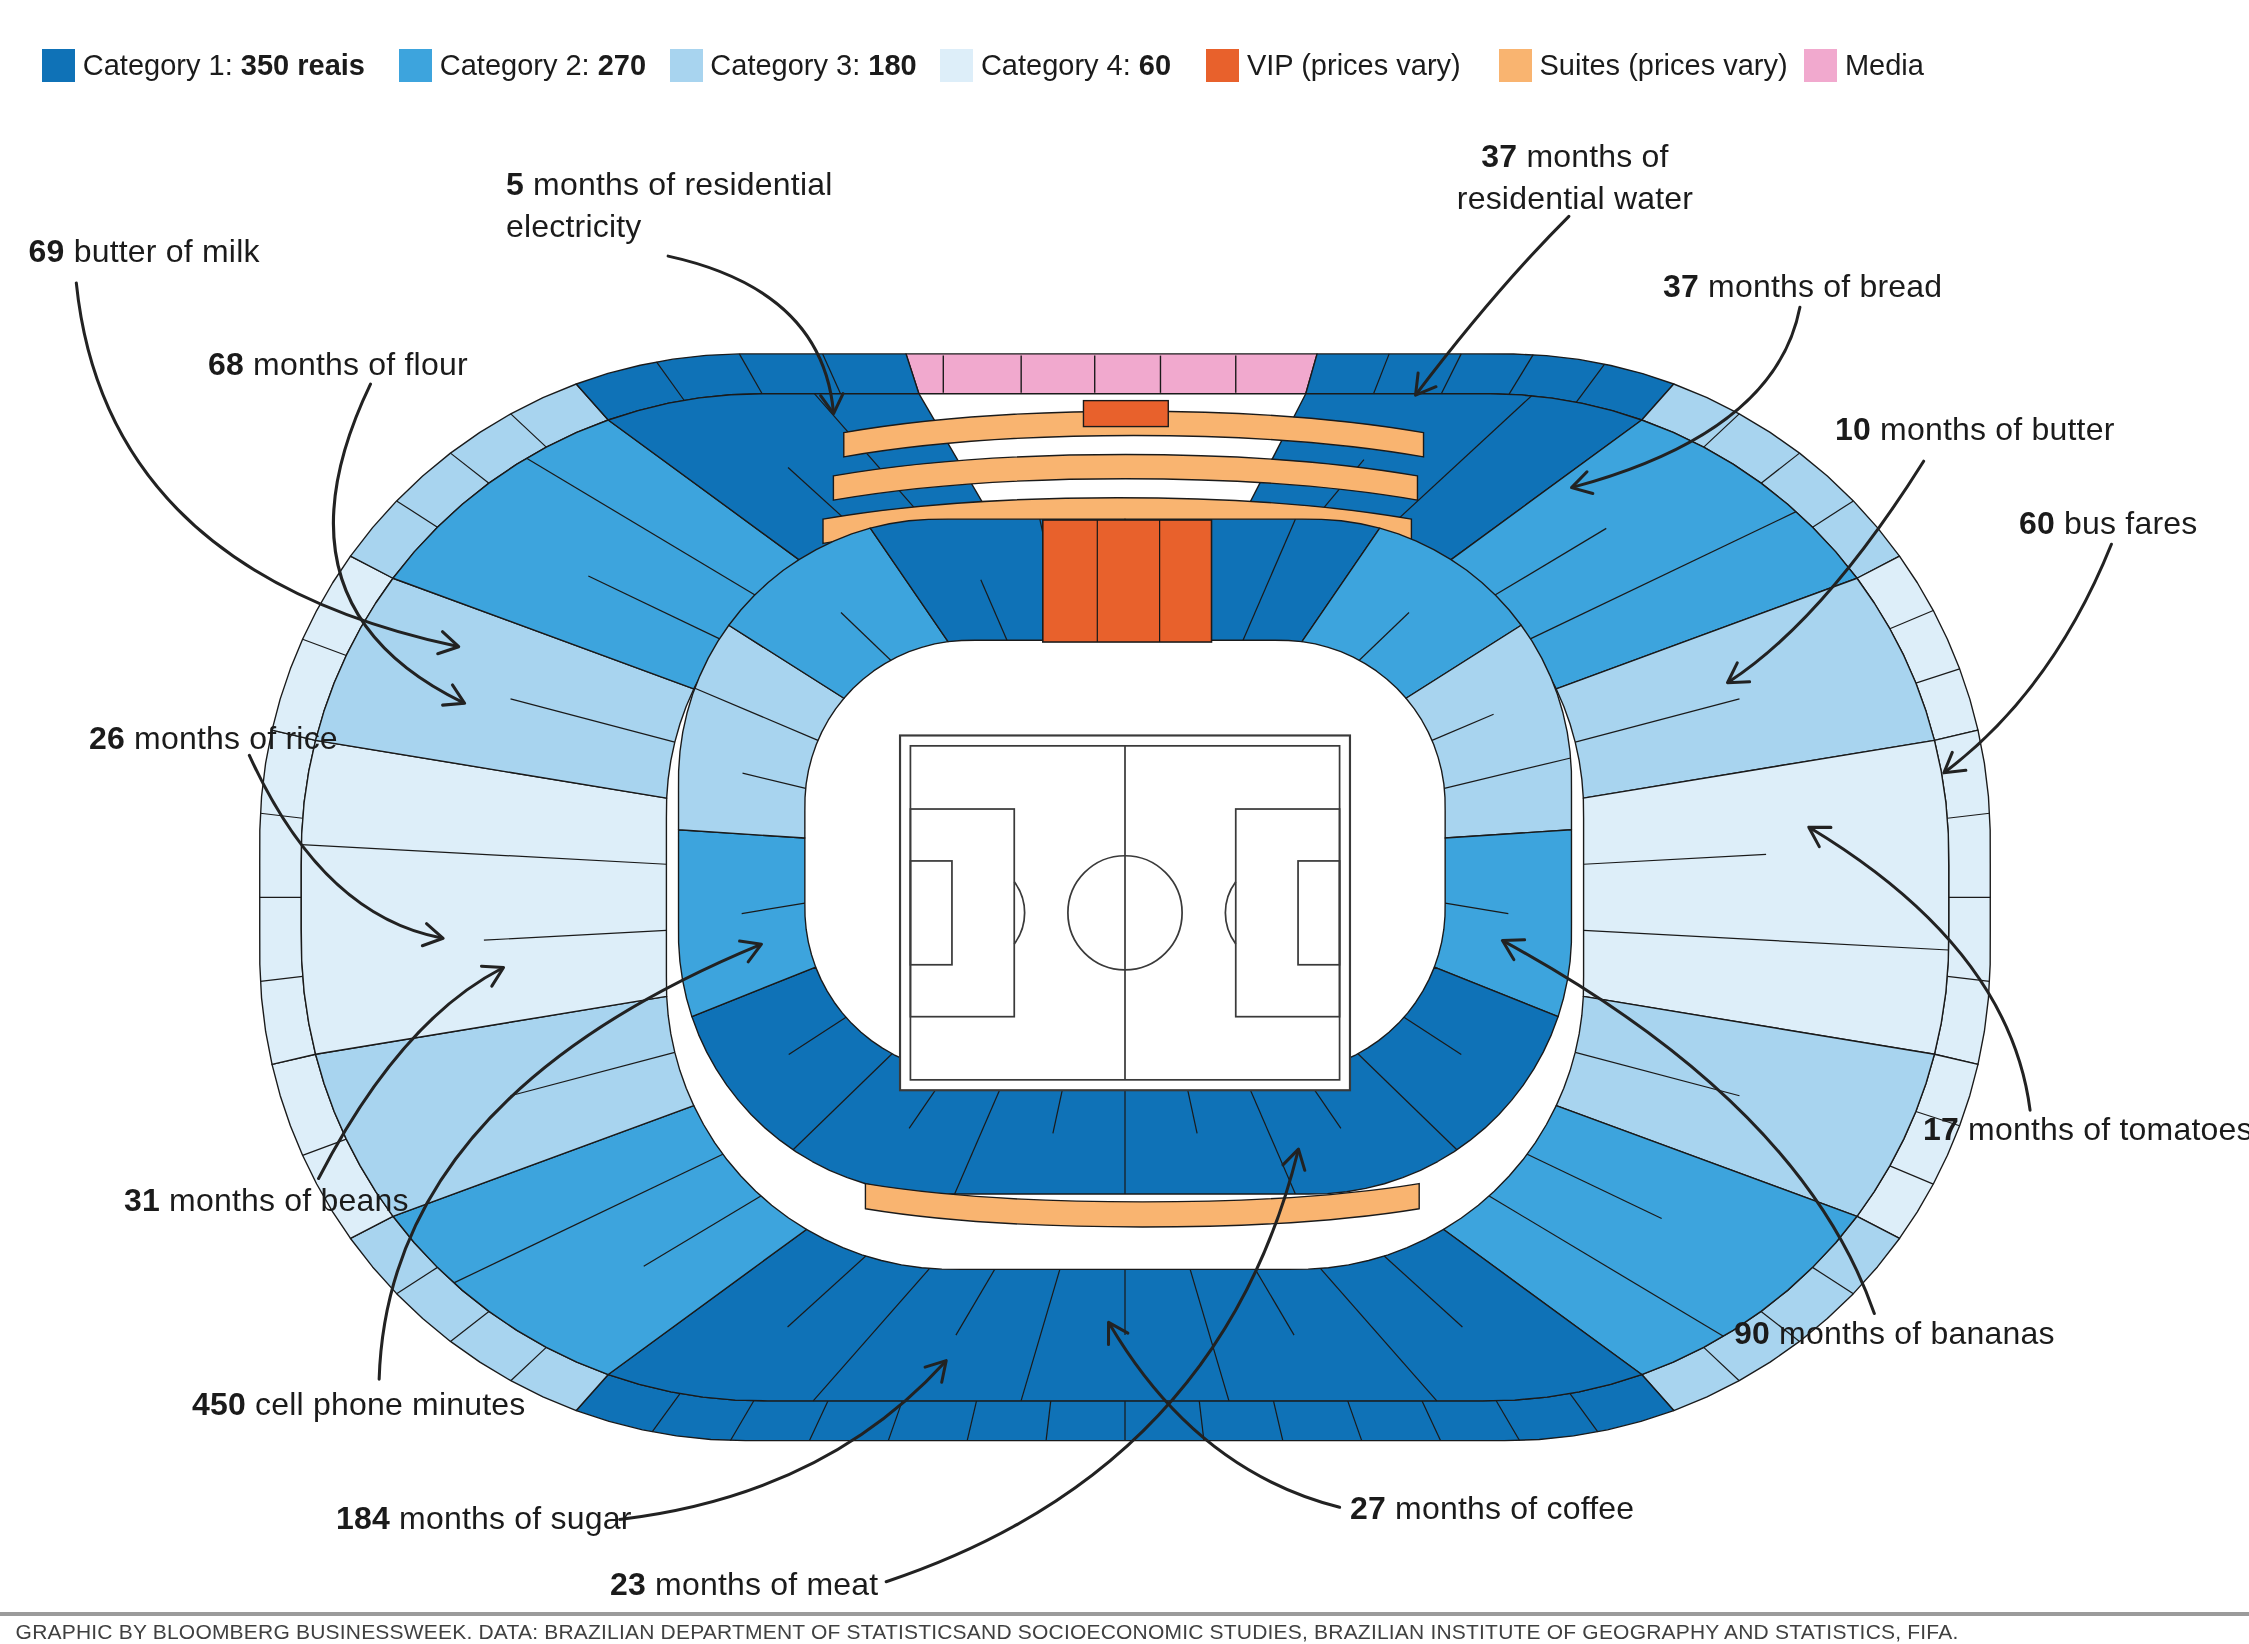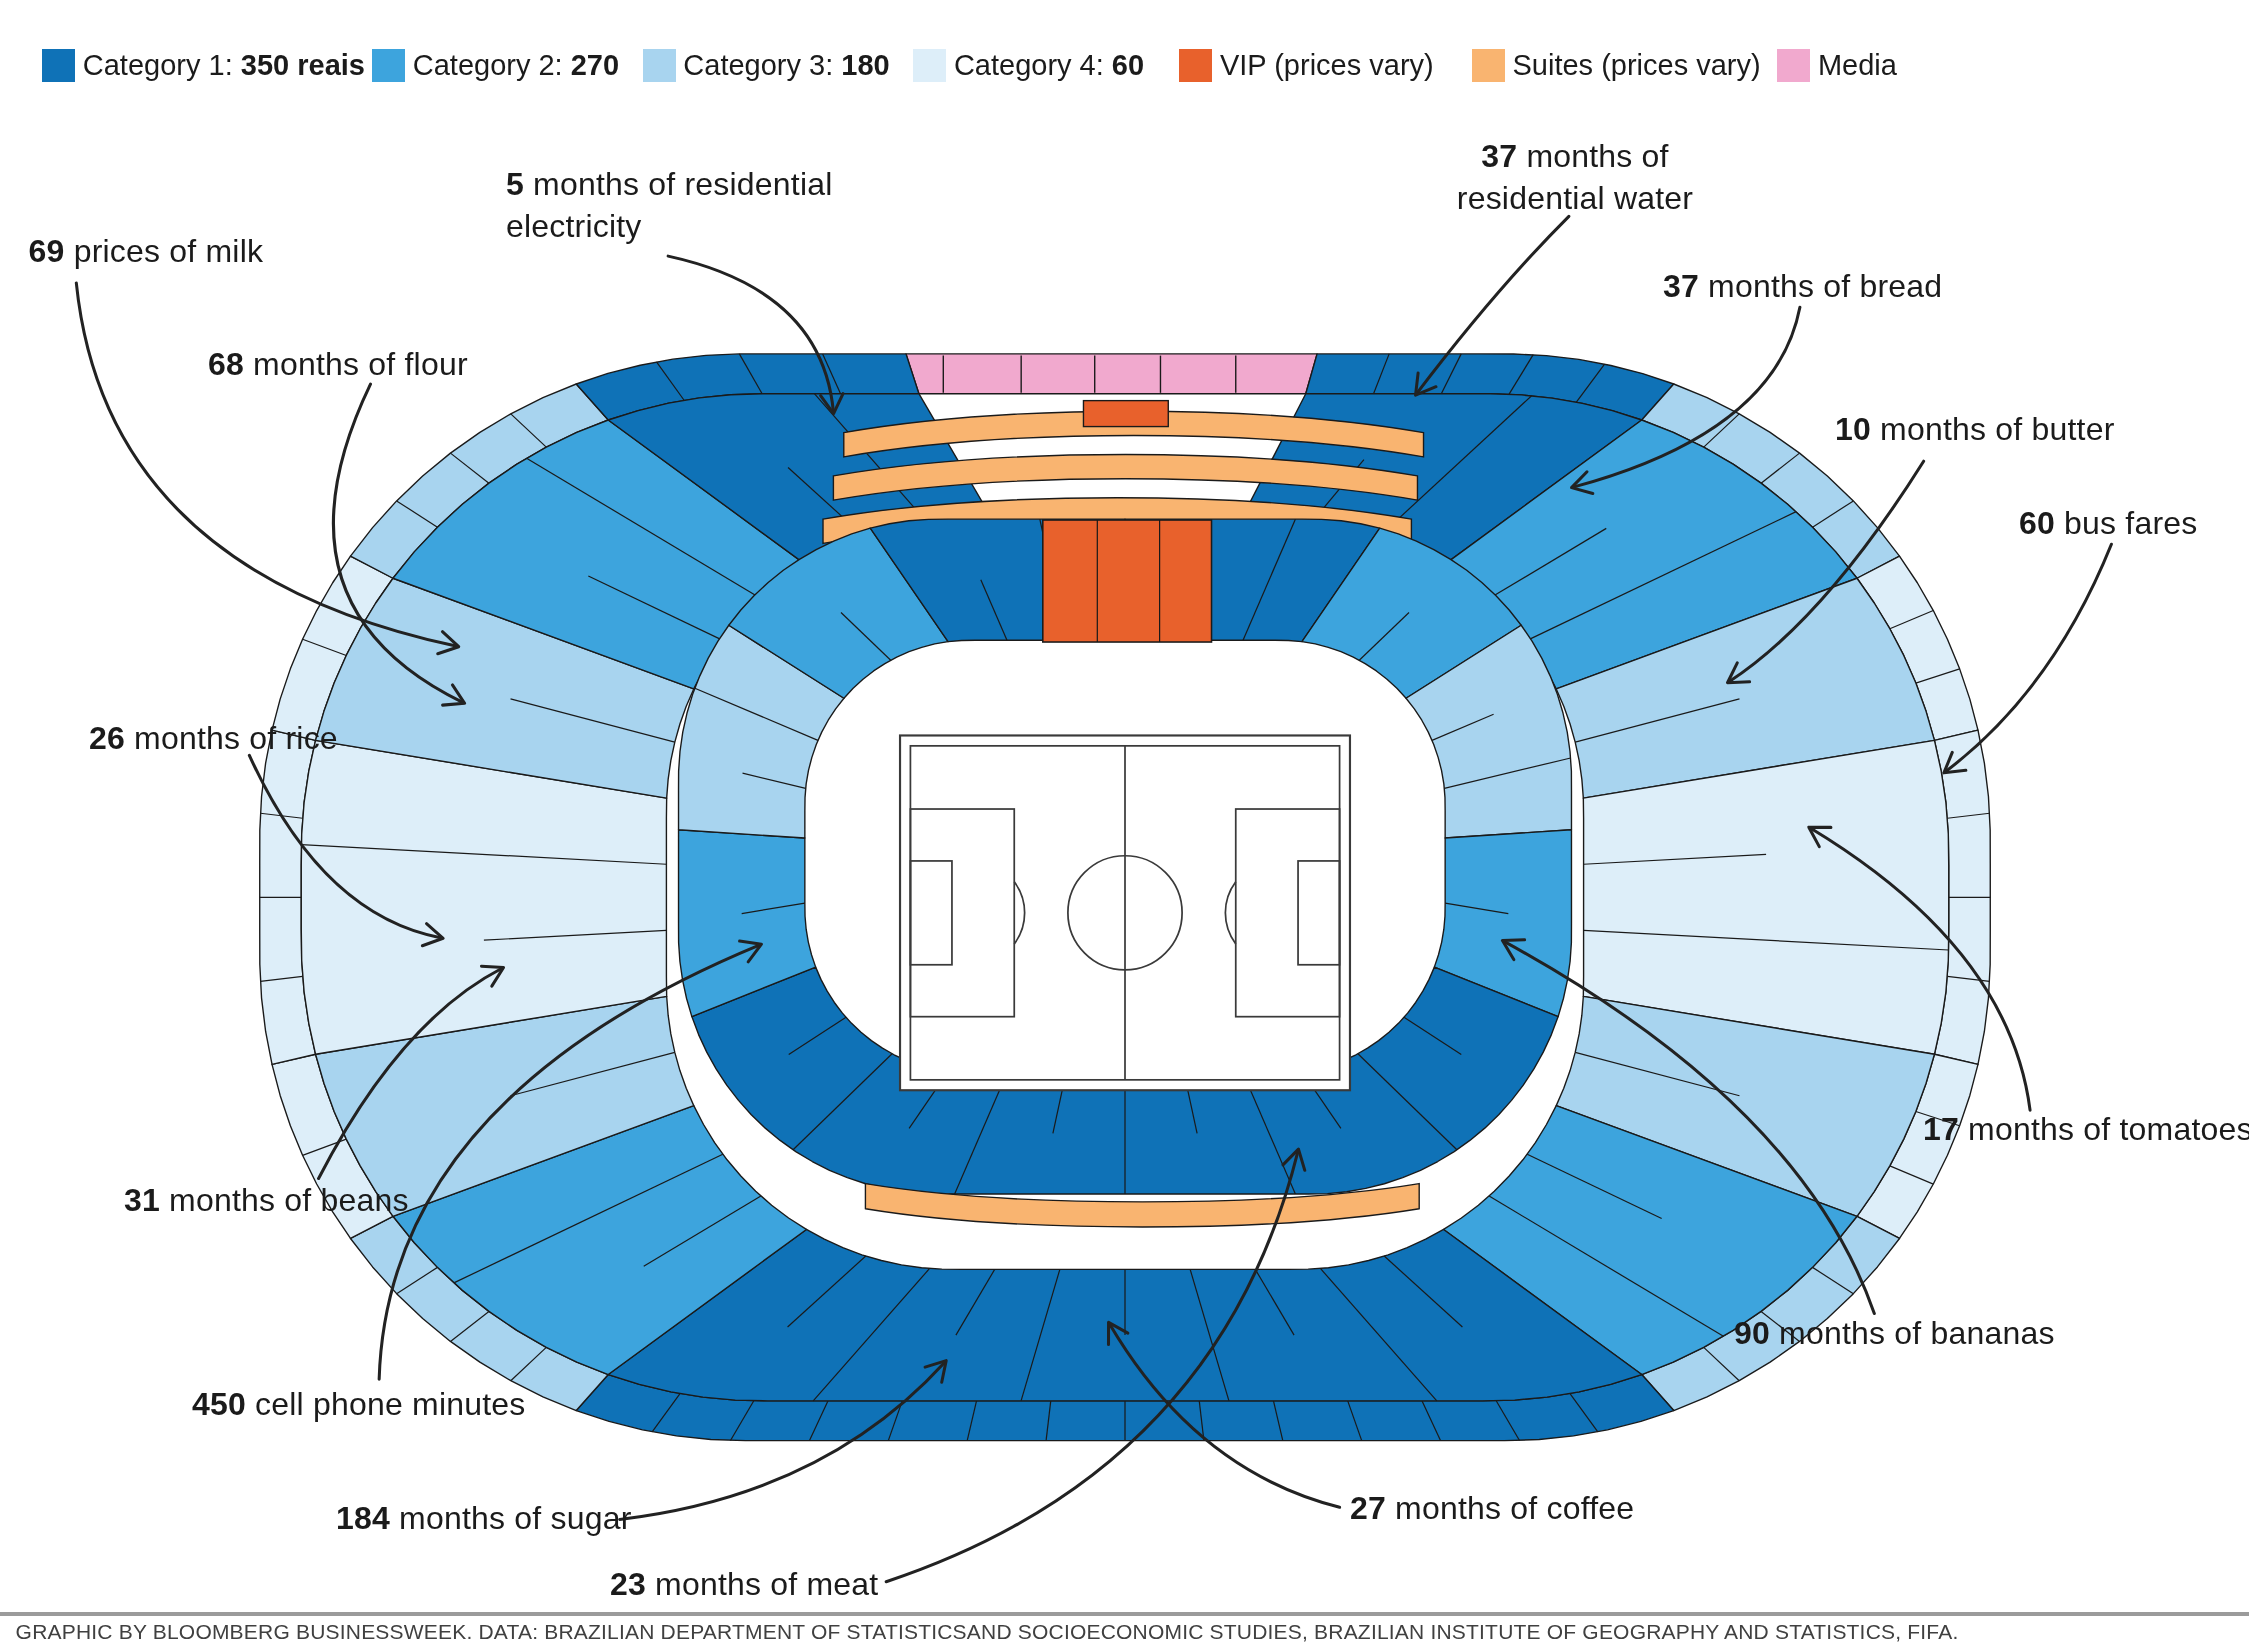--- a/index.html
+++ b/index.html
@@ -222,21 +222,21 @@
         <path d="M1548,1742 Q1382,1700 1282,1530" fill="none" stroke="#222222" stroke-width="3.5" stroke-linecap="round" marker-end="url(#ah)"></path>
         <path d="M1024,1828 Q1408,1700 1500,1330" fill="none" stroke="#222222" stroke-width="3.5" stroke-linecap="round" marker-end="url(#ah)"></path>
       </g>
     </svg>
 
   <div class="legend">
     <div class="item" style="margin-left:0">
         <span class="sw" style="background: rgb(15, 114, 183);"></span>
         <span><span>Category 1: </span><b>350 reais</b></span>
       </div>
-    <div class="item" style="margin-left:7px">
+    <div class="item" style="margin-left:34px">
         <span class="sw" style="background: rgb(61, 164, 221);"></span>
         <span><span>Category 2: </span><b>270</b></span>
       </div>
     <div class="item" style="margin-left:23.4px">
         <span class="sw" style="background: rgb(168, 212, 239);"></span>
         <span><span>Category 3: </span><b>180</b></span>
       </div>
     <div class="item" style="margin-left:23.4px">
         <span class="sw" style="background: rgb(221, 238, 249);"></span>
         <span><span>Category 4: </span><b>60</b></span>
@@ -251,21 +251,21 @@
       </div>
     <div class="item" style="margin-left:16.4px">
         <span class="sw" style="background: rgb(241, 169, 206);"></span>
         <span><span>Media</span><b></b></span>
       </div>
   </div>
 
   <div class="lbl" style="left:506px;top:163px;width:372px"><b>5</b><span> months of residential electricity</span></div>
   <div class="lbl" style="left:1432px;top:135px;width:286px;text-align:center"><b>37</b><span> months of residential water</span></div>
   <div class="lbl nw" style="left:1663px;top:265px"><b>37</b><span> months of bread</span></div>
-  <div class="lbl nw" style="left:28.6px;top:230px"><b>69</b><span> prices of milk</span></div>
+  <div class="lbl nw" style="left:28.6px;top:230px"><b>69</b><span> butter of milk</span></div>
   <div class="lbl nw" style="left:208px;top:343px"><b>68</b><span> months of flour</span></div>
   <div class="lbl nw" style="left:1835px;top:408px"><b>10</b><span> months of butter</span></div>
   <div class="lbl nw" style="left:2019px;top:502px"><b>60</b><span> bus fares</span></div>
   <div class="lbl nw" style="left:89px;top:717px"><b>26</b><span> months of rice</span></div>
   <div class="lbl nw" style="left:1923px;top:1108px"><b>17</b><span> months of tomatoes</span></div>
   <div class="lbl nw" style="left:124px;top:1179px"><b>31</b><span> months of beans</span></div>
   <div class="lbl nw" style="left:1734px;top:1312px"><b>90</b><span> months of bananas</span></div>
   <div class="lbl nw" style="left:192px;top:1383px"><b>450</b><span> cell phone minutes</span></div>
   <div class="lbl nw" style="left:336px;top:1497px"><b>184</b><span> months of sugar</span></div>
   <div class="lbl nw" style="left:1350px;top:1487px"><b>27</b><span> months of coffee</span></div>

